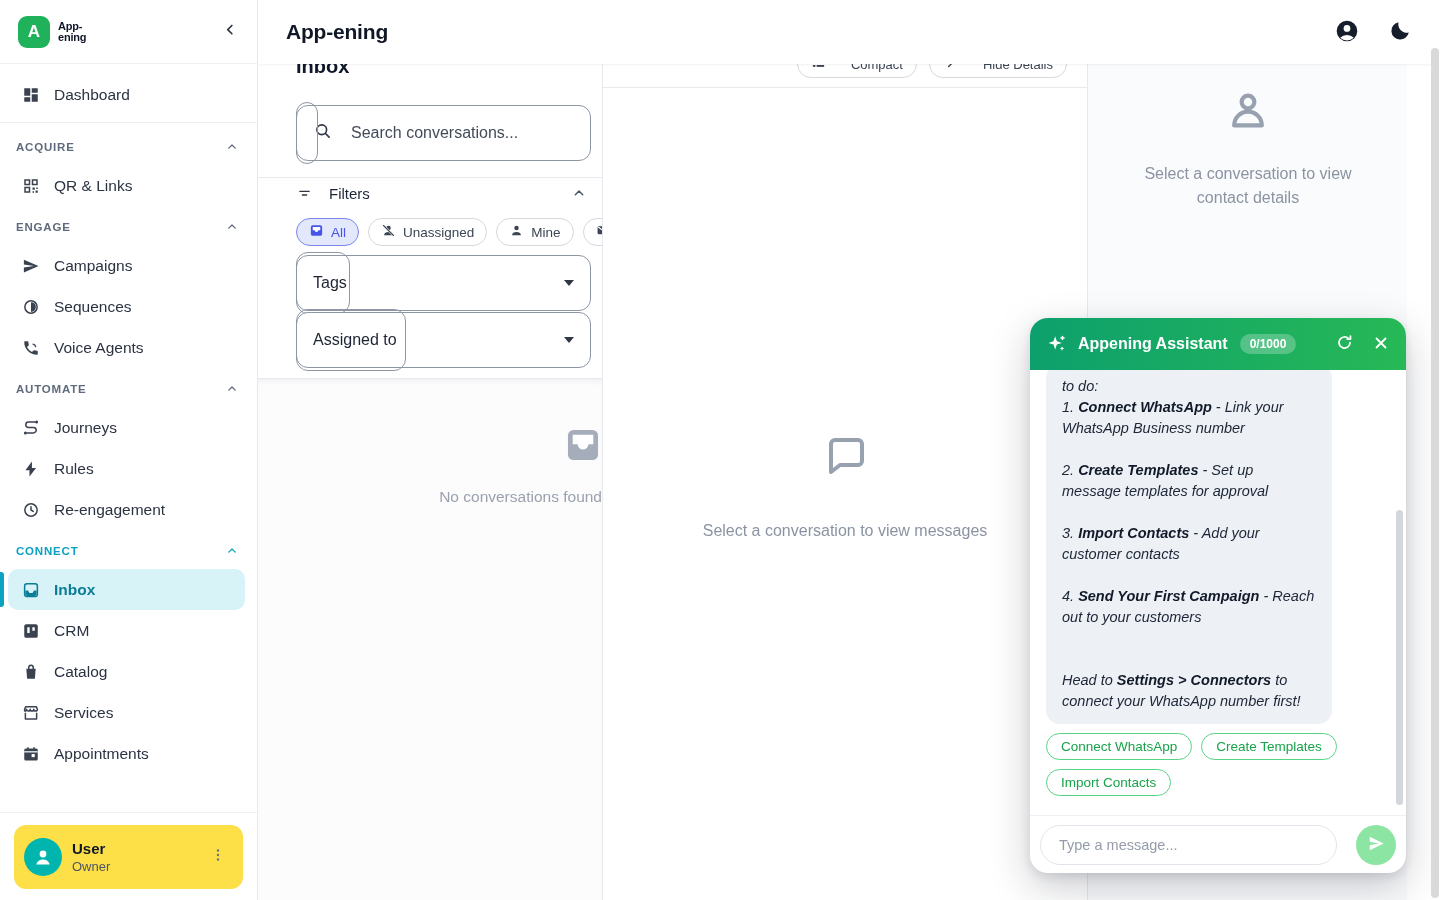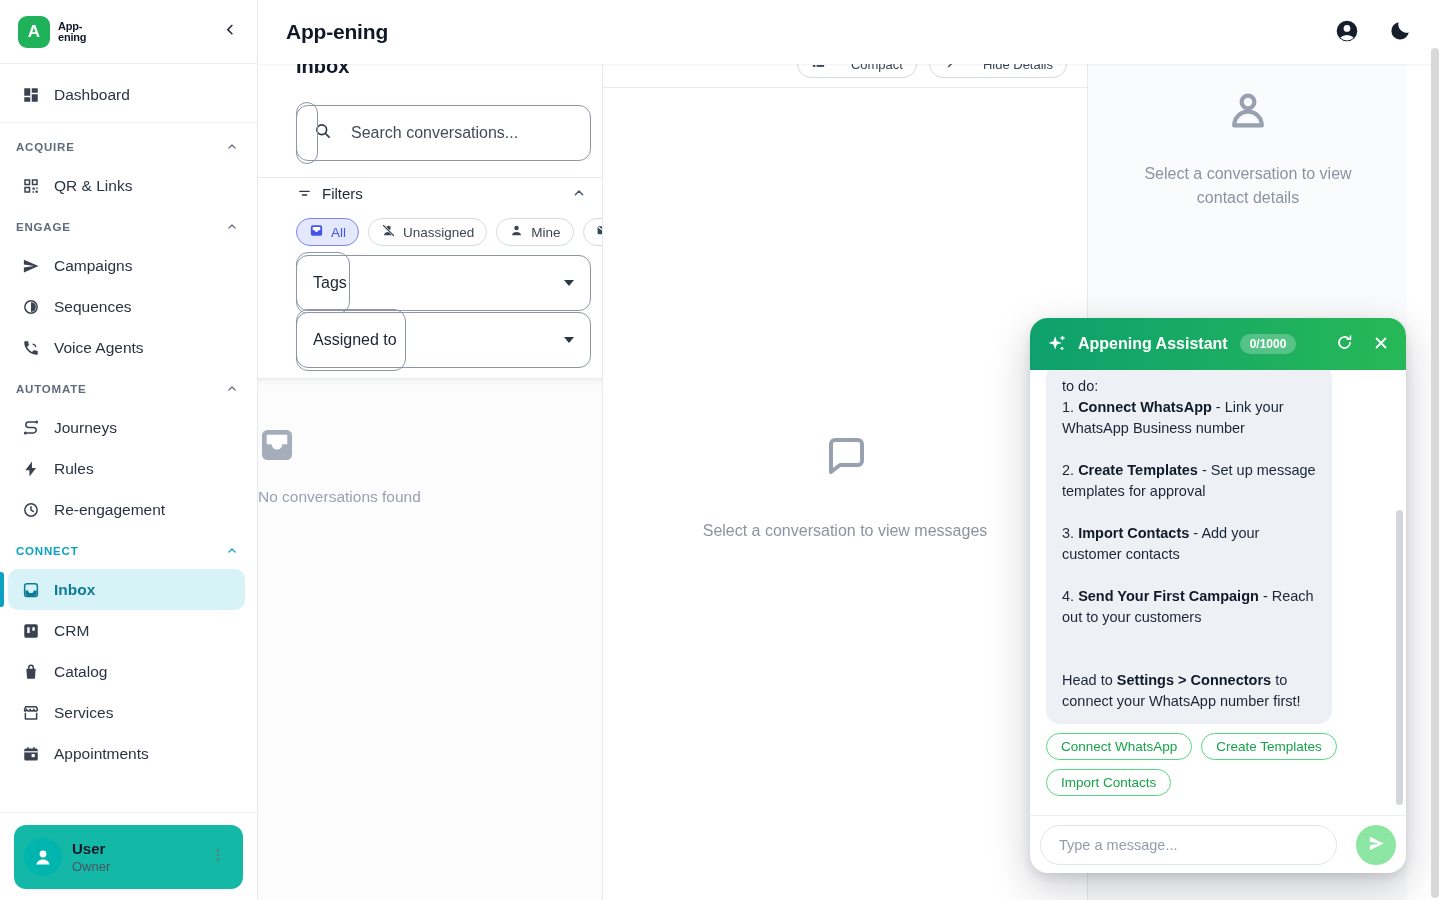--- a/index.html
+++ b/index.html
@@ -28,21 +28,21 @@
   .nav-item.active::before { content:""; position:absolute; left:-8px; top:3px; bottom:3px; width:4px;
     background:#0aa2c0; border-radius:0 3px 3px 0; }
   .nav-divider { border-top:1px solid #eef0f3; margin:7px 0 6px; }
   .nav-section { height:36px; margin-top:3px; display:flex; align-items:center; padding:0 18px 0 16px;
     font-size:11.5px; font-weight:700; letter-spacing:.07em; color:#5f6b7c; cursor:pointer; }
   .nav-section .sec-chev { margin-left:auto; display:flex; color:#5f6b7c; }
   .nav-section.connect, .nav-section.connect .sec-chev { color:#0aa2c0; }
 
   .sidebar-footer { position:absolute; left:0; right:0; bottom:0; height:88px; border-top:1px solid #eef0f3;
     background:#fff; display:flex; align-items:center; padding:0 14px; }
-  .user-card { flex:1; height:64px; background:#14b8a6; border-radius:12px; display:flex; align-items:center;
+  .user-card { flex:1; height:64px; background:#fde047; border-radius:12px; display:flex; align-items:center;
     padding:6px 10px; cursor:pointer; }
   .avatar { width:38px; height:38px; border-radius:50%; background:#00b5ad; display:flex; align-items:center;
     justify-content:center; flex:none; }
   .user-meta { margin-left:10px; }
   .user-name { font-size:15px; font-weight:700; color:#101828; }
   .user-role { font-size:13px; color:#4b5563; margin-top:2px; }
   .dots-btn { margin-left:auto; background:none; border:none; color:#6b7280; display:flex; cursor:pointer; }
 
   
   .topbar { position:absolute; left:258px; right:0; top:0; height:64px; background:#fff; z-index:20;
@@ -62,39 +62,39 @@
     border-radius:12px; background:#fff; display:flex; align-items:center; padding:0 16px; }
   .search-wrap::before { content:""; position:absolute; left:-1px; top:-4px; bottom:-4px; width:20px;
     border:1px solid #8e95a3; border-radius:12px; pointer-events:none; }
   .search-wrap svg { width:20px; height:20px; color:#2f3744; flex:none; }
   .search-input { border:none; outline:none; margin-left:16px; font-size:16px; color:#1d2636; width:220px;
     font-family:"Liberation Sans",sans-serif; background:transparent; }
   .search-input::placeholder { color:#434b59; opacity:1; }
   .inbox-div1 { position:absolute; top:113px; left:0; right:0; border-top:1px solid #e7e9ee; }
   .filters-row { position:absolute; top:120px; left:38px; right:15px; height:18px; display:flex; align-items:center; }
   .filters-row .f-icon { width:17px; height:17px; color:#2f3744; display:flex; }
-  .filters-label { margin-left:9px; font-size:15px; color:#1d2636; }
+  .filters-label { margin-left:16px; font-size:15px; color:#1d2636; }
   .filters-chev { margin-left:auto; color:#475569; display:flex; cursor:pointer; }
   .chips-row { position:absolute; top:154px; left:38px; height:28px; display:flex; gap:9px; width:400px; }
   .chip { height:28px; border-radius:14px; border:1px solid #d6d9de; background:#fff; display:flex;
     align-items:center; gap:7px; padding:0 12px; font-size:13.5px; color:#3c4554; white-space:nowrap;
     cursor:pointer; flex:none; }
   .chip svg { width:15px; height:15px; }
   .chip.selected { background:#e3e8fd; border-color:#7c86f0; color:#4653e8; }
   .field { position:absolute; left:38px; width:295px; height:56px; border:1px solid #8e95a3; border-radius:12px;
     background:#fff; display:flex; align-items:center; padding:0 16px; font-size:16px; color:#1c2433; cursor:pointer; }
   .field::before { content:""; position:absolute; left:-1px; top:-4px; bottom:-4px; width:var(--notch-w);
     border:1px solid #8e95a3; border-radius:12px; pointer-events:none; }
   .f-tags { top:191px; --notch-w:52px; }
   .f-assigned { top:248px; --notch-w:108px; }
   .caret { margin-left:auto; width:0; height:0; border-left:5.5px solid transparent;
     border-right:5.5px solid transparent; border-top:6.5px solid #2f3744; }
   .inbox-list { position:absolute; top:314px; left:0; right:0; bottom:0; background:#fcfcfd;
     border-top:1px solid #e7e9ee; box-shadow:inset 0 5px 8px -6px rgba(16,24,40,.12); }
-  .inbox-empty { margin-top:47px; text-align:left; }
+  .inbox-empty { margin-top:47px; text-align:right; }
   .inbox-empty .big-icon { width:38px; height:38px; color:#a6adba; display:inline-block; }
   .inbox-empty .txt { margin-top:20px; font-size:15.5px; color:#9aa1ae; }
 
   .msg-toolbar { position:absolute; top:0; left:0; right:0; height:24px; border-bottom:1px solid #e7e9ee; }
   .toolbar-btns { position:absolute; top:-14px; right:20px; display:flex; gap:12px; }
   .tb-btn { height:28px; border:1px solid #d6d9de; border-radius:14px; background:#fff; display:flex;
     align-items:center; gap:25px; padding:0 13px; font-size:13px; color:#3c4554; cursor:pointer; }
   .tb-btn svg { width:15px; height:15px; }
   .msg-center { position:absolute; top:24px; left:0; right:0; bottom:0; display:flex; flex-direction:column;
     align-items:center; justify-content:center; margin-top:-18px;gap:17px; }
@@ -113,21 +113,21 @@
     background:linear-gradient(90deg,#0da06d,#27b857); color:#fff; }
   .as-head .sparkle { width:22px; height:22px; display:flex; flex:none; }
   .as-title { font-size:16px; font-weight:700; margin-left:10px; white-space:nowrap; }
   .as-badge { margin-left:12px; background:rgba(255,255,255,.25); border-radius:11px; padding:3px 10px;
     font-size:12px; font-weight:700; }
   .as-actions { margin-left:auto; display:flex; gap:18px; align-items:center; }
   .as-actions button { background:none; border:none; padding:0; display:flex; cursor:pointer; }
   .as-body { flex:1; position:relative; overflow:hidden; padding-left:16px; }
   .bubble { width:286px; margin-top:-6px; background:#edf0f5; border-radius:14px; padding:12px 16px;
     font-size:14.5px; line-height:21px; color:#1d2636; }
-  .bubble p { margin:0 0 21px; }
+  .bubble p { margin:0 0 21px;font-style:italic; }
   .bubble p.intro { margin:0; }
   .bubble p.outro { margin:42px 0 0; }
   .bubble b { font-weight:700; color:#121a2a; }
   .as-chips { margin-top:9px; display:flex; flex-wrap:wrap; gap:9px; width:300px; }
   .as-chip { padding:5px 14px; font-size:13.5px; border:1.5px solid #56d584; border-radius:16px;
     color:#17a34a; background:#fff; white-space:nowrap; cursor:pointer; }
   .as-scrollbar { position:absolute; right:3px; top:140px; width:7px; height:295px; border-radius:4px;
     background:#d3d6db; }
   .as-foot { flex:none; height:58px; border-top:1px solid #eef0f4; display:flex; align-items:center;
     padding:0 10px; gap:19px; }

